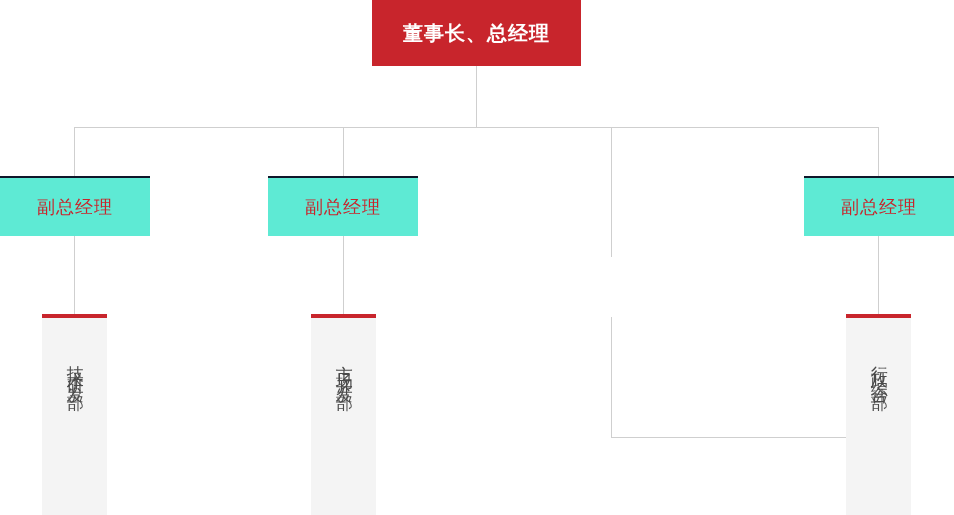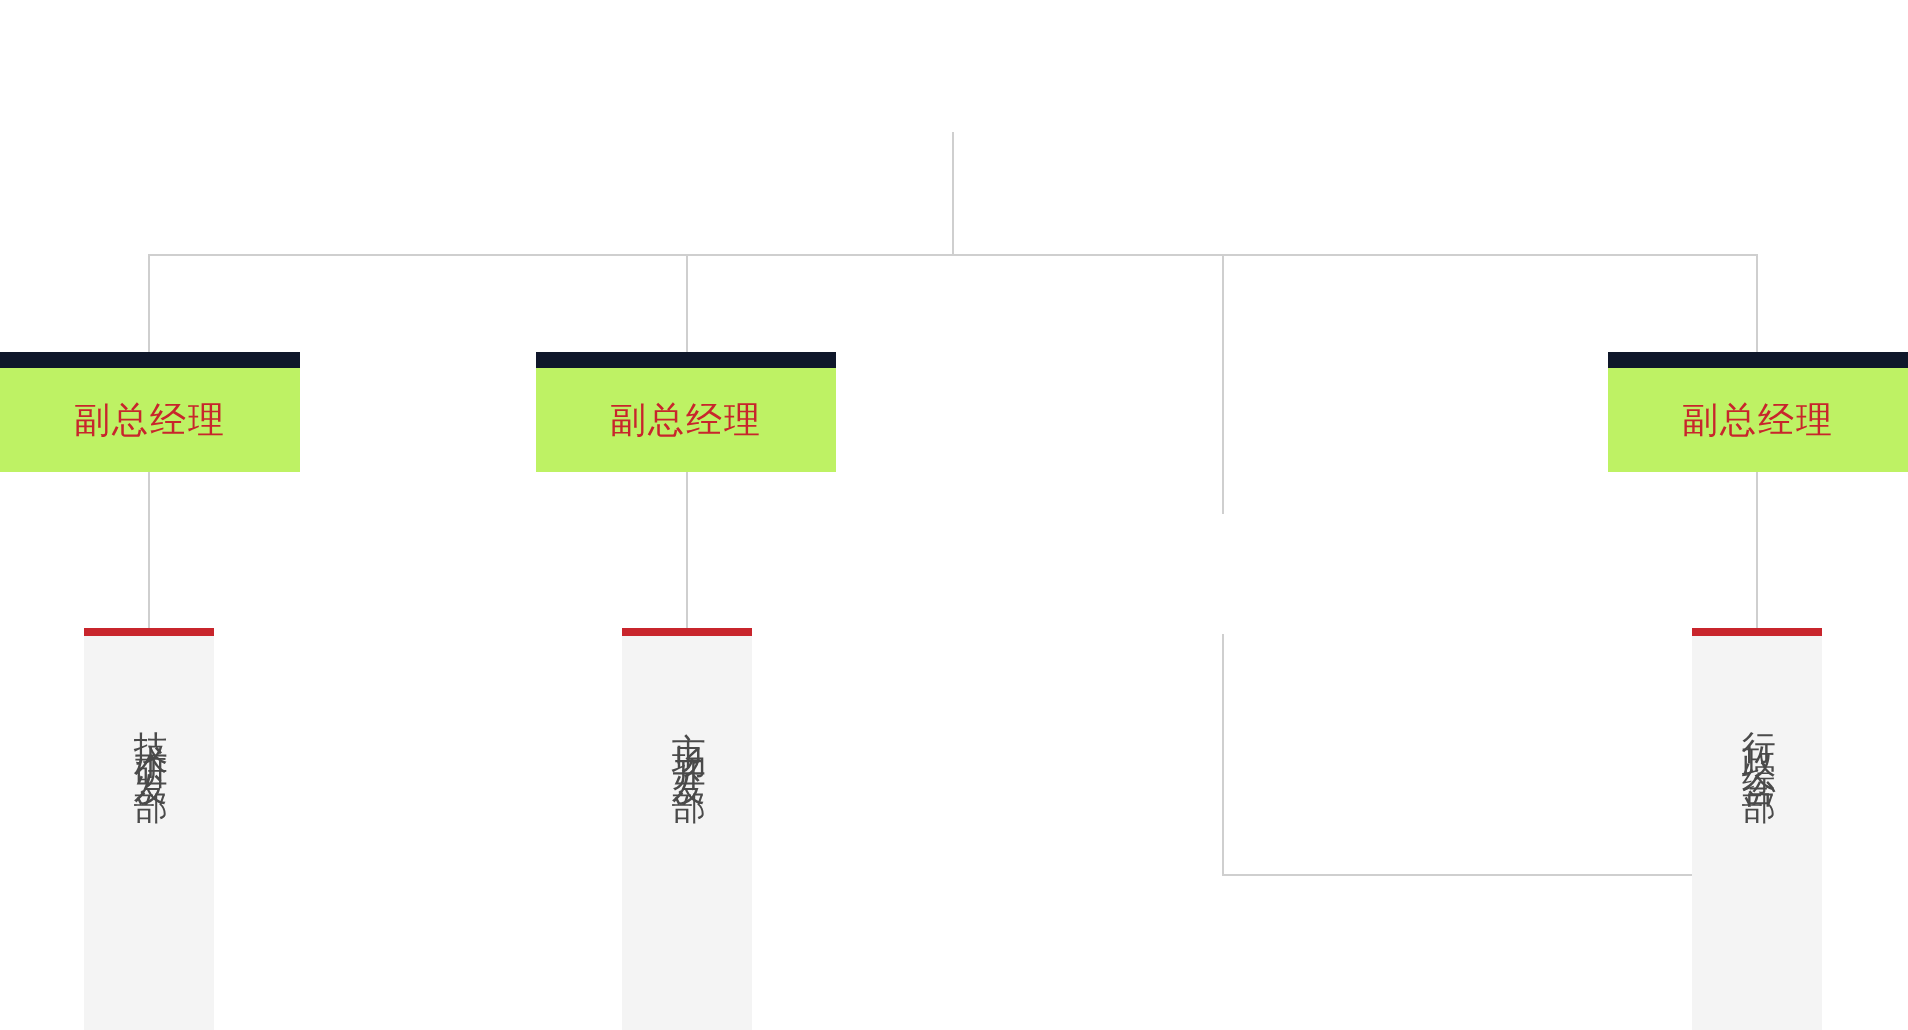--- a/index.html
+++ b/index.html
@@ -46,22 +46,22 @@
     font-weight: bold;
     letter-spacing: 1px;
     line-height: 1;
     white-space: nowrap;
   }
 
   
   .node-mid {
     position: absolute;
     height: 60px;
-    background: #bef264;
-    border-top: 8px solid #0f172a;
+    background: #5eead4;
+    border-top: 2px solid #0f172a;
     display: flex;
     align-items: center;
     justify-content: center;
     box-sizing: border-box;
   }
   .node-mid .node-text {
     color: #c8252c;
     font-size: 18px;
     letter-spacing: 1px;
     line-height: 1;
@@ -103,20 +103,23 @@
   <div class="line line-v" style="left:611px; top:127px; height:130px;"></div>
   <div class="line line-v" style="left:878px; top:127px; height:49px;"></div>
 
   <div class="line line-v" style="left:74px; top:236px; height:78px;"></div>
   <div class="line line-v" style="left:343px; top:236px; height:78px;"></div>
   <div class="line line-v" style="left:878px; top:236px; height:78px;"></div>
 
   <div class="line line-v" style="left:611px; top:317px; height:121px;"></div>
   <div class="line line-h" style="left:611px; top:437px; width:236px;"></div>
 
+  <div class="node-top">
+    <span class="node-text">董事长、总经理</span>
+  </div>
 
   <div class="node-mid" style="left:0px; top:176px; width:150px;">
     <span class="node-text">副总经理</span>
   </div>
 
   <div class="node-mid" style="left:268px; top:176px; width:150px;">
     <span class="node-text">副总经理</span>
   </div>
 
 

